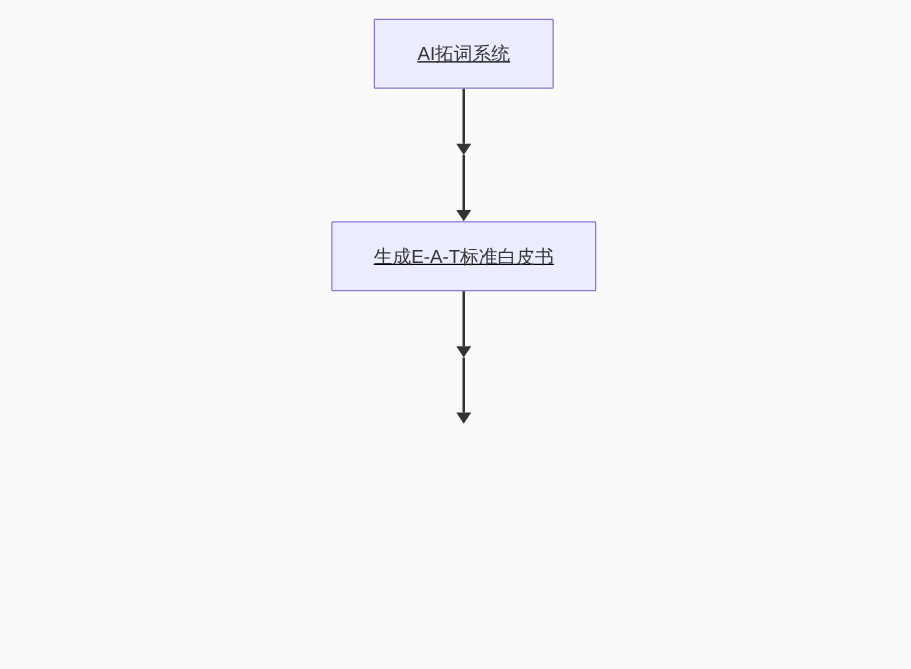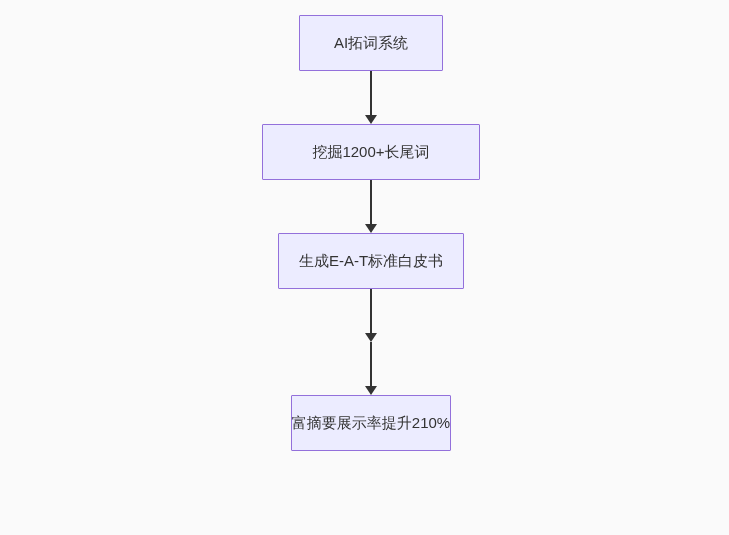--- a/index.html
+++ b/index.html
@@ -20,20 +20,21 @@
     overflow: hidden;
   }
   .flowchart {
     position: absolute;
     left: 371px;
     top: 15px;
     transform: translateX(-50%);
     display: flex;
     flex-direction: column;
     align-items: center;
+    text-decoration: underline;
   }
   .node {
     height: 56px;
     background: var(--node-fill);
     border: 1.7px solid var(--node-border);
     border-radius: 1px;
     display: flex;
     align-items: center;
     justify-content: center;
     color: var(--text);
@@ -72,23 +73,20 @@
 
   <div class="node">
     <span>AI拓词系统</span>
   </div>
 
   <div class="edge">
     <div class="edge-line"></div>
     <div class="edge-arrowhead"></div>
   </div>
 
-  <div class="node">
-    <span>挖掘1200+长尾词</span>
-  </div>
 
   <div class="edge">
     <div class="edge-line"></div>
     <div class="edge-arrowhead"></div>
   </div>
 
   <div class="node">
     <span>生成E-A-T标准白皮书</span>
   </div>
 
@@ -96,17 +94,14 @@
     <div class="edge-line"></div>
     <div class="edge-arrowhead"></div>
   </div>
 
 
   <div class="edge">
     <div class="edge-line"></div>
     <div class="edge-arrowhead"></div>
   </div>
 
-  <div class="node">
-    <span>富摘要展示率提升210%</span>
-  </div>
 
 </div>
 
 </body></html>

